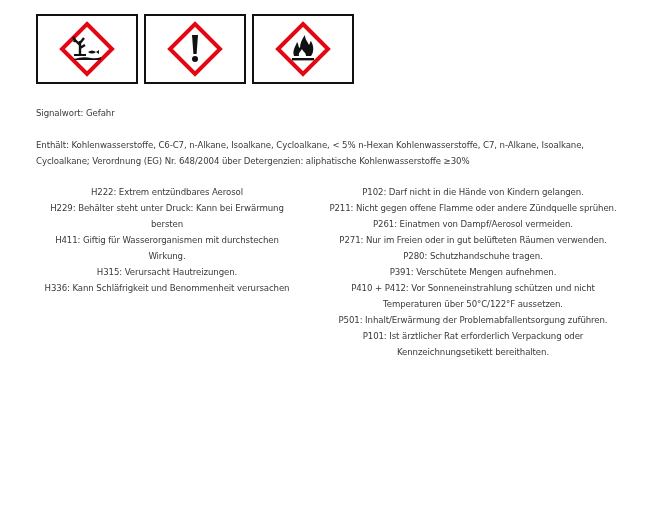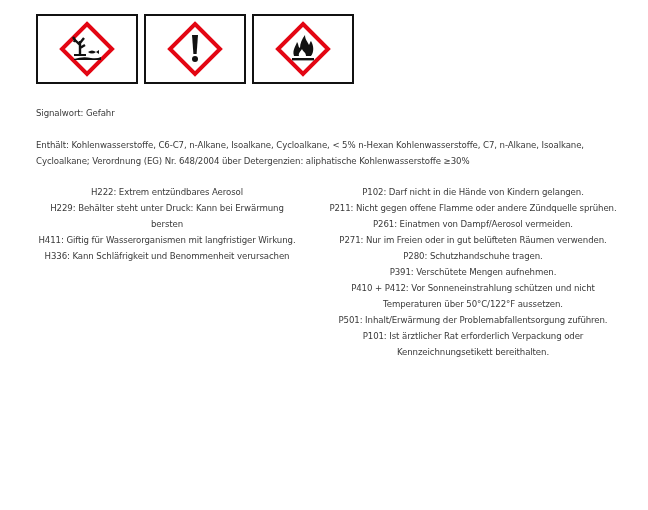--- a/index.html
+++ b/index.html
@@ -53,21 +53,22 @@
   </div>
 </div>
 
 <div class="signal">Signalwort: Gefahr</div>
 
 <div class="contains">Enthält: Kohlenwasserstoffe, C6-C7, n-Alkane, Isoalkane, Cycloalkane, &lt; 5% n-Hexan Kohlenwasserstoffe, C7, n-Alkane, Isoalkane, Cycloalkane; Verordnung (EG) Nr. 648/2004 über Detergenzien: aliphatische Kohlenwasserstoffe ≥30%</div>
 
 <div class="col col-h">
   <span class="stmt">H222: Extrem entzündbares Aerosol</span>
   <span class="stmt">H229: Behälter steht unter Druck: Kann bei Erwärmung bersten</span>
-  <span class="stmt">H411: Giftig für Wasserorganismen mit langfristiger Wirkung.</span>
+  <span class="stmt">H411: Giftig für Wasserorganismen mit durchstechen Wirkung.</span>
+  <span class="stmt">H315: Verursacht Hautreizungen.</span>
   <span class="stmt">H336: Kann Schläfrigkeit und Benommenheit verursachen</span>
 </div>
 
 <div class="col col-p">
   <span class="stmt">P102: Darf nicht in die Hände von Kindern gelangen.</span>
   <span class="stmt">P211: Nicht gegen offene Flamme oder andere Zündquelle sprühen.</span>
   <span class="stmt">P261: Einatmen von Dampf/Aerosol vermeiden.</span>
   <span class="stmt">P271: Nur im Freien oder in gut belüfteten Räumen verwenden.</span>
   <span class="stmt">P280: Schutzhandschuhe tragen.</span>
   <span class="stmt">P391: Verschütete Mengen aufnehmen.</span>

